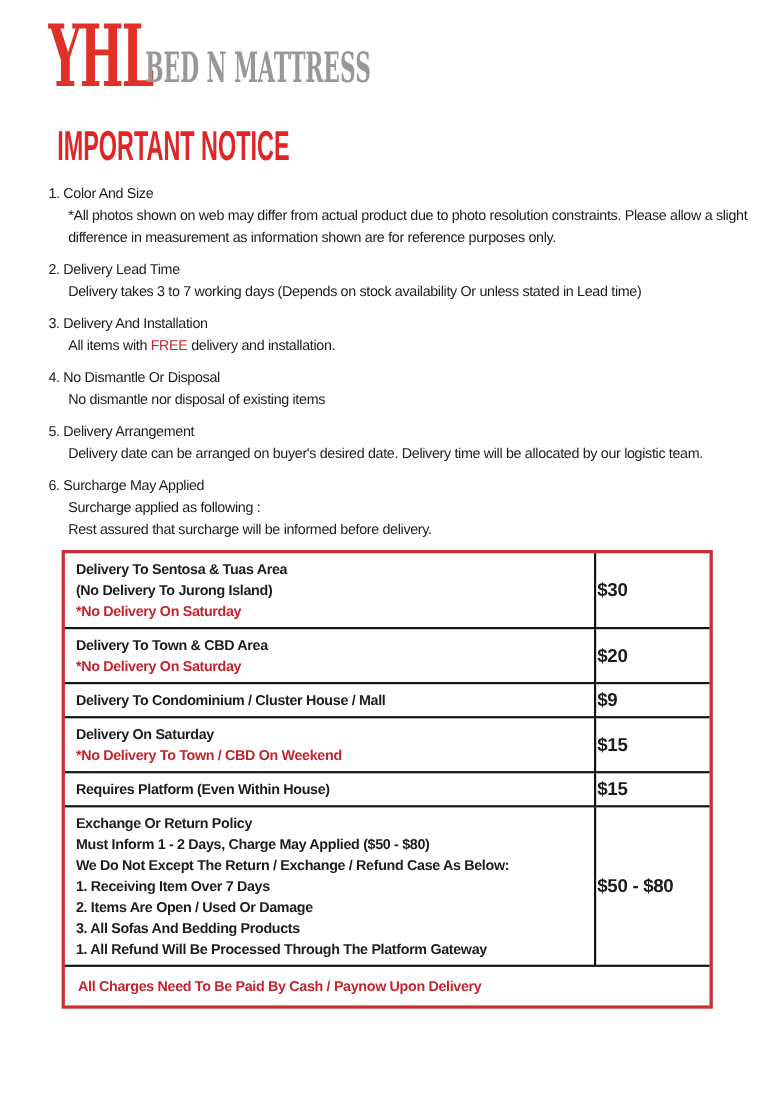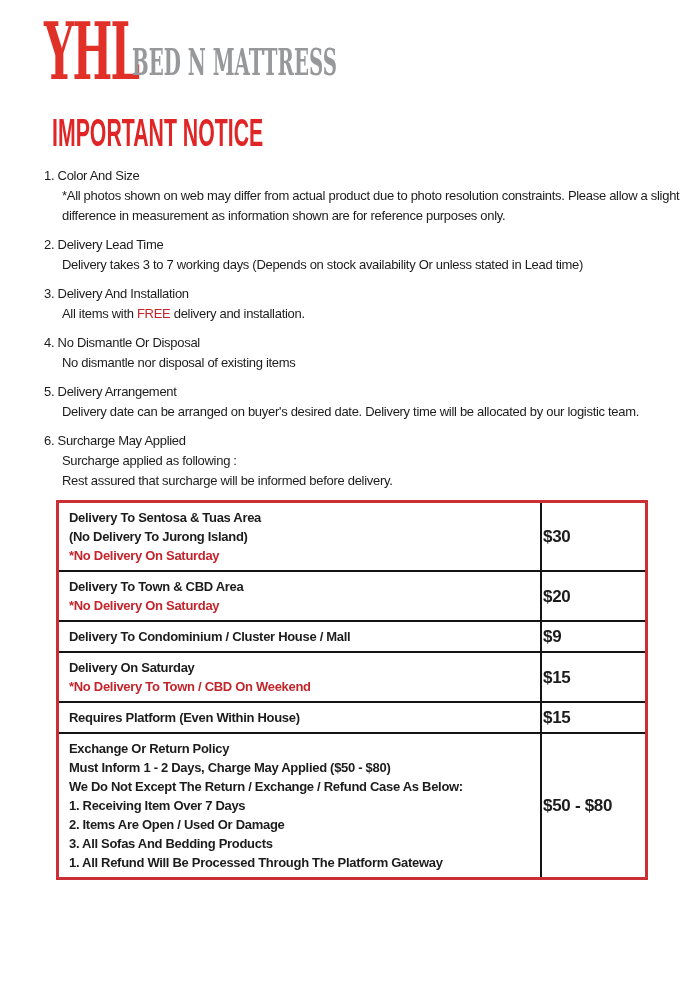--- a/index.html
+++ b/index.html
@@ -131,16 +131,19 @@
             <div class="cell-line"><span>Exchange Or Return Policy</span></div>
             <div class="cell-line"><span>Must Inform 1 - 2 Days, Charge May Applied ($50 - $80)</span></div>
             <div class="cell-line"><span>We Do Not Except The Return / Exchange / Refund Case As Below:</span></div>
             <div class="cell-line"><span>1. Receiving Item Over 7 Days</span></div>
             <div class="cell-line"><span>2. Items Are Open / Used Or Damage</span></div>
             <div class="cell-line"><span>3. All Sofas And Bedding Products</span></div>
             <div class="cell-line"><span>1. All Refund Will Be Processed Through The Platform Gateway</span></div>
           </td>
           <td class="price">$50 - $80</td>
         </tr>
+        <tr>
+          <td class="footer-cell" colspan="2">All Charges Need To Be Paid By Cash / Paynow Upon Delivery</td>
+        </tr>
       </tbody>
   </table>
 
 </div>
 
 </body></html>

